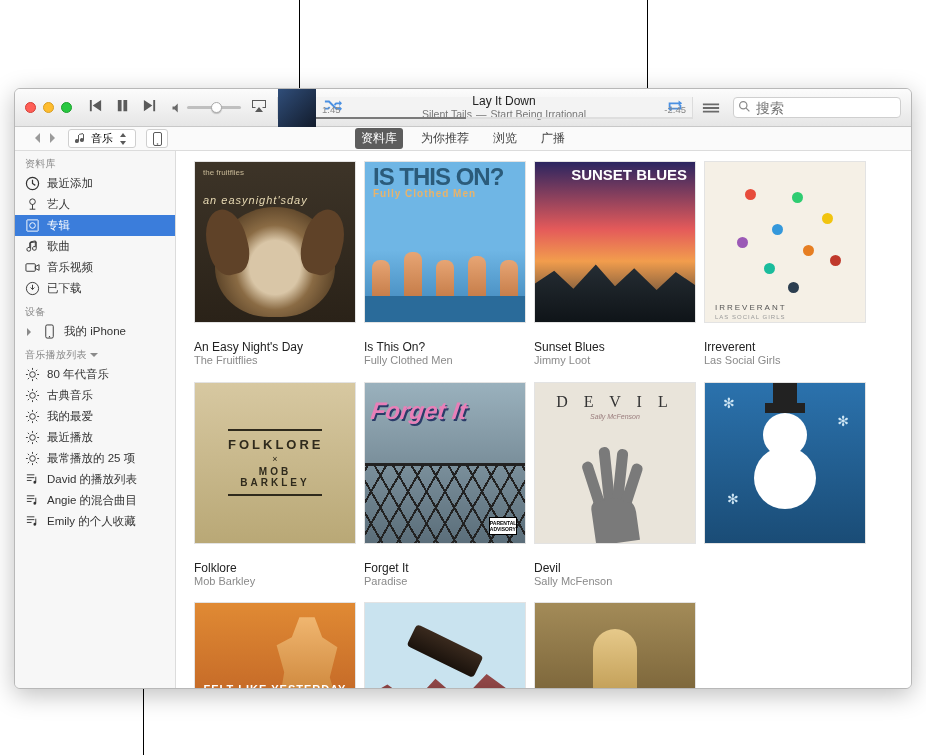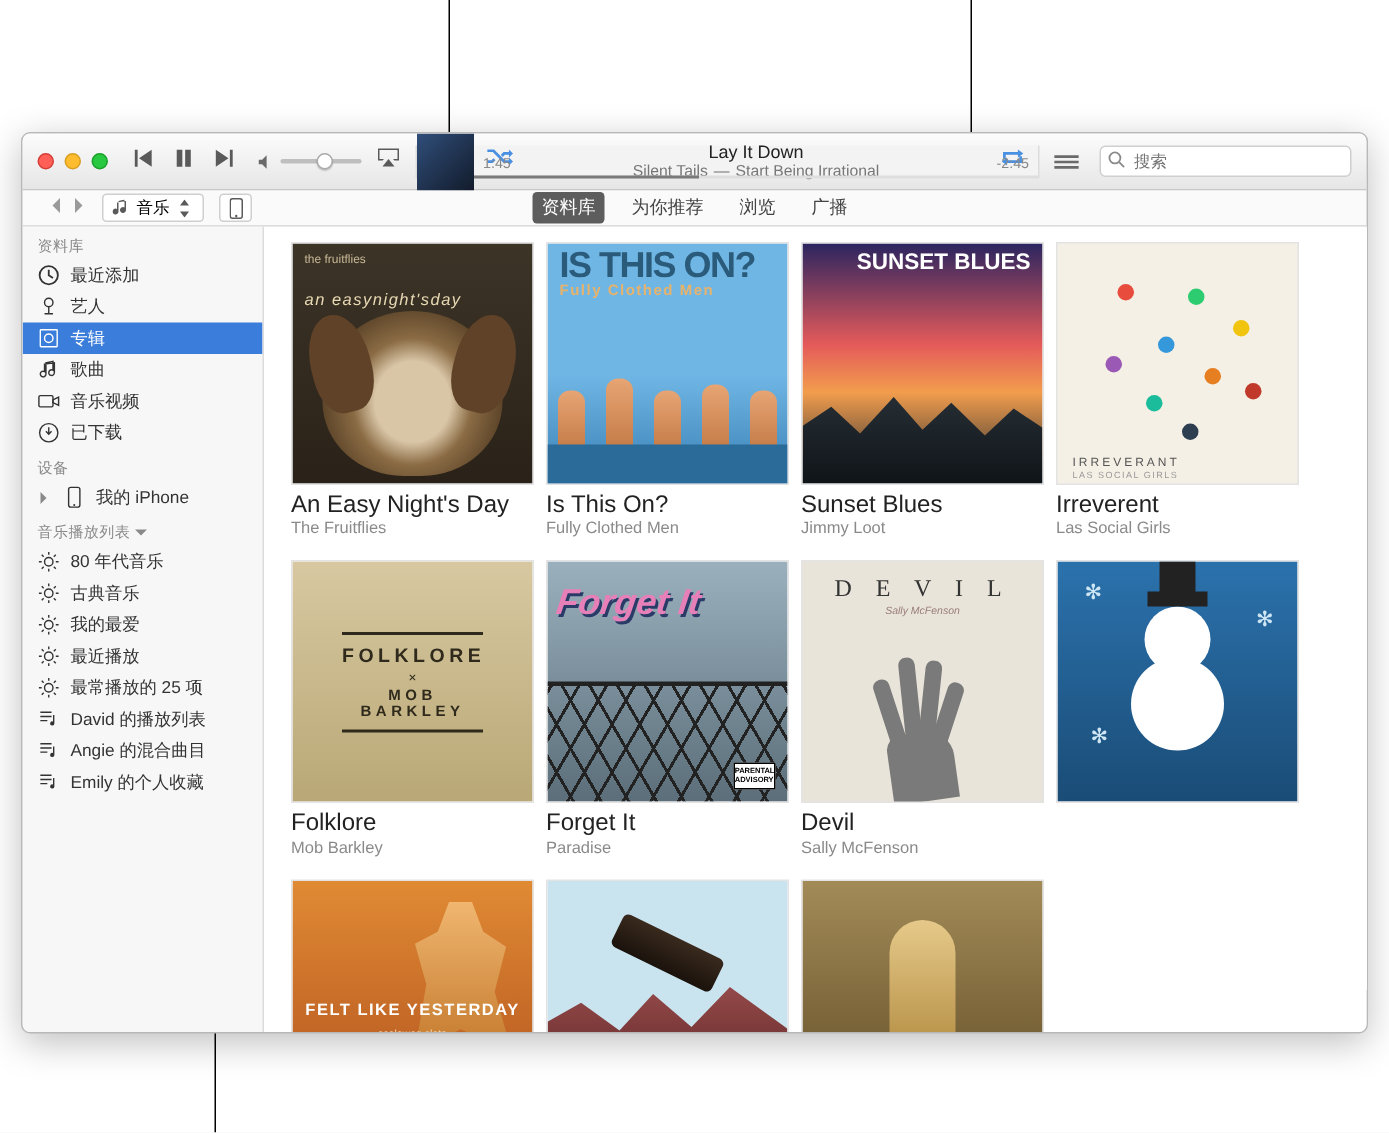--- a/index.html
+++ b/index.html
@@ -41,21 +41,21 @@
 .np-rep svg { width: 18px; height: 14px; fill: #4a90e2; }
 .np-prog { position: absolute; bottom: 0; left: 38px; right: 0; height: 2px; background: #dedede; }
 .np-prog-fill { height: 100%; width: 40%; background: #7a7a7a; }
 .np-tl { position: absolute; left: 44px; bottom: 4px; font-size: 9.5px; color: #888; }
 .np-tr { position: absolute; right: 6px; bottom: 4px; font-size: 9.5px; color: #888; }
 
 .queue-btn { width: 36px; display: flex; justify-content: center; }
 .queue-btn svg { width: 18px; height: 14px; fill: #6a6a6a; }
 
 .search { width: 168px; margin: 0 10px 0 4px; }
-.search input { width: 100%; height: 21px; border: 1px solid #cfcfcf; border-radius: 4px; padding: 0 6px 0 22px; font-size: 11px; background: #fff; color: #555; }
+.search input { width: 100%; height: 21px; border: 1px solid #cfcfcf; border-radius: 4px; padding: 0 6px 0 22px; font-size: 14px; background: #fff; color: #555; }
 .search-wrap { position: relative; }
 .search-ico { position: absolute; left: 5px; top: 3px; width: 13px; height: 13px; fill: #8a8a8a; }
 
 .nav { height: 24px; background: #fafafa; border-bottom: 1px solid #dcdcdc; display: flex; align-items: center; position: relative; }
 .nav-l { display: flex; align-items: center; padding-left: 17px; gap: 2px; }
 .nav-l svg { width: 12px; height: 12px; fill: #9a9a9a; }
 .media-sel { margin-left: 8px; height: 19px; border: 1px solid #cfcfcf; border-radius: 3px; padding: 0 6px; display: flex; align-items: center; gap: 4px; font-size: 11px; background: #fff; }
 .media-sel svg { width: 12px; height: 12px; fill: #5a5a5a; }
 .dev-btn { margin-left: 8px; width: 22px; height: 19px; border: 1px solid #cfcfcf; border-radius: 3px; display: flex; align-items: center; justify-content: center; background: #fff; }
 .dev-btn svg { width: 9px; height: 14px; fill: #5a5a5a; }
@@ -71,21 +71,21 @@
 .sb-item { padding: 3px 10px 3px 10px; display: flex; align-items: center; gap: 7px; color: #333; cursor: default; }
 .sb-item.sel { background: #3b7ddb; color: #fff; }
 .sb-item.sel .sb-ico { fill: #fff; }
 .sb-ico { width: 15px; height: 15px; fill: #6e6e6e; flex-shrink: 0; }
 .sb-chev { width: 8px; height: 8px; fill: #8a8a8a; margin-right: 2px; }
 
 .main { flex: 1; overflow-y: auto; background: #fff; padding: 10px 18px; }
 .grid { display: grid; grid-template-columns: repeat(4, 162px); gap: 14px 8px; }
 .album { }
 .art { width: 162px; height: 162px; border: 1px solid #e3e3e3; position: relative; overflow: hidden; }
-.a-title { font-size: 16px; color: #222; margin-top: 4px; line-height: 1.2; }
+.a-title { font-size: 12px; color: #222; margin-top: 17px; line-height: 1.2; }
 .a-artist { font-size: 11px; color: #8a8a8a; line-height: 1.2; }
 
 
 .art1 { background: linear-gradient(#3d3428, #2a2218); display:flex; align-items:center; justify-content:center; }
 .art1 .dog { width: 120px; height: 110px; background: radial-gradient(60% 70% at 50% 55%, #d9c6a7 35%, #8a6b44 55%, #432f1a 100%); border-radius: 50% 50% 45% 45%; position: relative; top: 20px; }
 .art1 .ear { position:absolute; width: 40px; height: 66px; background: #5f4228; border-radius: 50% 50% 40% 40%; }
 .art1 .earL { left:-8px; top: 2px; transform: rotate(-14deg);}
 .art1 .earR { right:-8px; top: 2px; transform: rotate(14deg);}
 .art1 .txt { position:absolute; top: 32px; left: 8px; color: #e7d9b3; font-size: 11px; letter-spacing: 1px; font-style: italic; }
 .art1 .tl { position:absolute; top:6px; left:8px; font-size:8px; color:#c7b896;}

